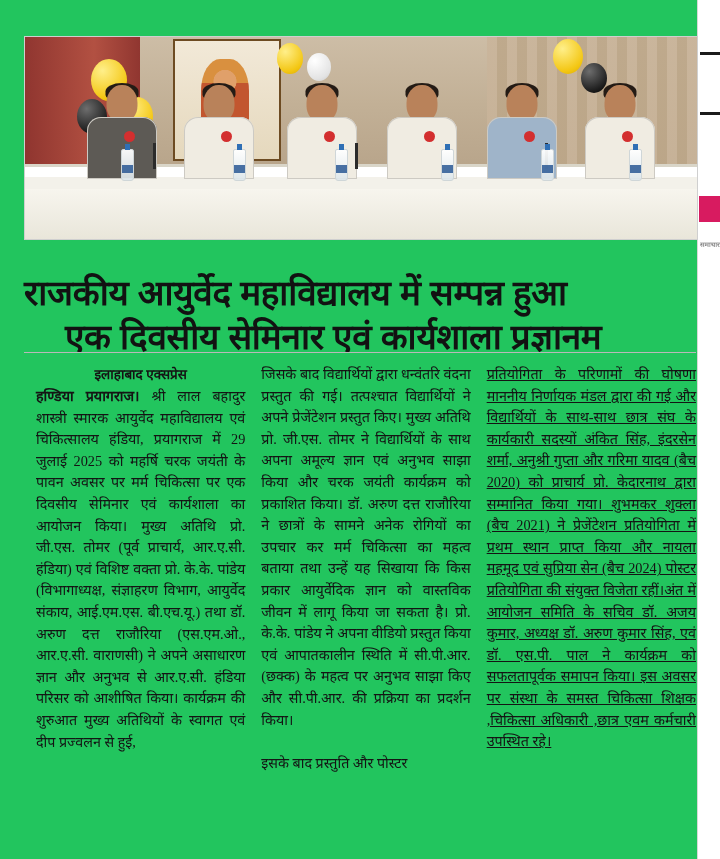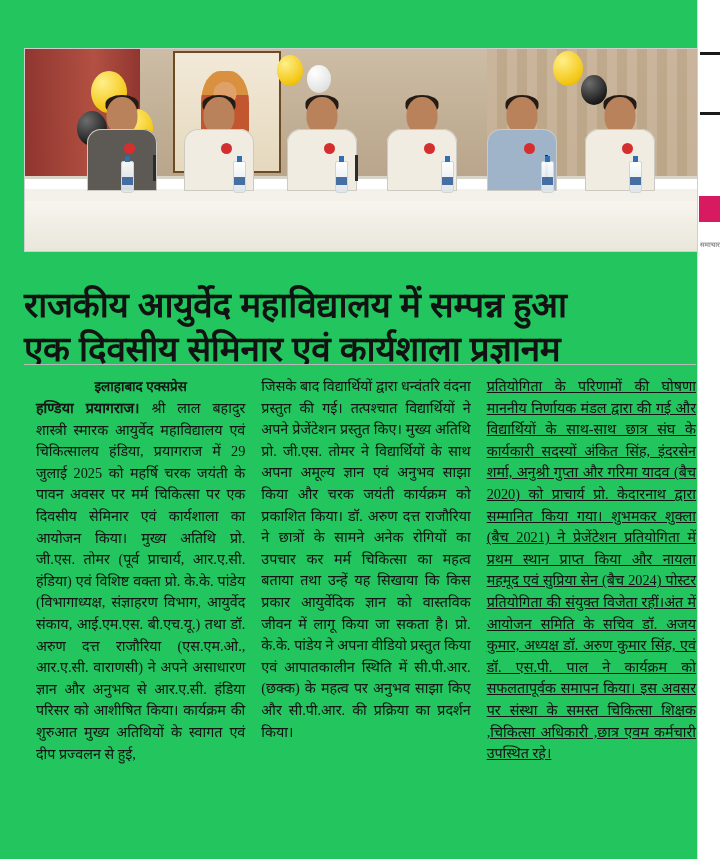--- a/index.html
+++ b/index.html
@@ -60,21 +60,21 @@
     line-height: 10px;
     color: #222;
     word-break: break-all;
     opacity: .75;
   }
 
   
   .content {
     position: absolute;
     left: 24px;
-    top: 16px;
+    top: 4px;
     width: 672px;
     height: 622px;
   }
 
   
   .photo-wrap {
     position: absolute;
     left: 0;
     top: 32px;
     width: 672px;
@@ -220,21 +220,21 @@
     left: 0;
     top: 244px;
     width: 672px;
     font-family: "Liberation Sans", "DejaVu Sans", sans-serif;
     font-weight: 700;
     font-size: 35px;
     line-height: 44px;
     color: #121212;
     letter-spacing: -0.3px;
   }
-  .headline .l2 { display: block; }
+  .headline .l2 { display: block; margin-left: 41px; }
 
   .rule {
     position: absolute;
     left: 0;
     top: 348px;
     width: 672px;
     height: 1px;
     background: #b9b9b9;
   }
 
@@ -368,20 +368,21 @@
 
     <div class="cols">
 
       <div class="col c1">
         <span class="byline">इलाहाबाद एक्सप्रेस</span>
         <p><span class="lead-bold">हण्डिया प्रयागराज।</span> <span>श्री लाल बहादुर शास्त्री स्मारक आयुर्वेद महाविद्यालय एवं चिकित्सालय हंडिया, प्रयागराज में 29 जुलाई 2025 को महर्षि चरक जयंती के पावन अवसर पर मर्म चिकित्सा पर एक दिवसीय सेमिनार एवं कार्यशाला का आयोजन किया। मुख्य अतिथि प्रो. जी.एस. तोमर (पूर्व प्राचार्य, आर.ए.सी. हंडिया) एवं विशिष्ट वक्ता प्रो. के.के. पांडेय (विभागाध्यक्ष, संज्ञाहरण विभाग, आयुर्वेद संकाय, आई.एम.एस. बी.एच.यू.) तथा डॉ. अरुण दत्त राजौरिया (एस.एम.ओ., आर.ए.सी. वाराणसी) ने अपने असाधारण ज्ञान और अनुभव से आर.ए.सी. हंडिया परिसर को आशीषित किया। कार्यक्रम की शुरुआत मुख्य अतिथियों के स्वागत एवं दीप प्रज्वलन से हुई,</span></p>
       </div>
 
       <div class="col c2">
         <p>जिसके बाद विद्यार्थियों द्वारा धन्वंतरि वंदना प्रस्तुत की गई। तत्पश्चात विद्यार्थियों ने अपने प्रेजेंटेशन प्रस्तुत किए। मुख्य अतिथि प्रो. जी.एस. तोमर ने विद्यार्थियों के साथ अपना अमूल्य ज्ञान एवं अनुभव साझा किया और चरक जयंती कार्यक्रम को प्रकाशित किया। डॉ. अरुण दत्त राजौरिया ने छात्रों के सामने अनेक रोगियों का उपचार कर मर्म चिकित्सा का महत्व बताया तथा उन्हें यह सिखाया कि किस प्रकार आयुर्वेदिक ज्ञान को वास्तविक जीवन में लागू किया जा सकता है। प्रो. के.के. पांडेय ने अपना वीडियो प्रस्तुत किया एवं आपातकालीन स्थिति में सी.पी.आर. (छक्क) के महत्व पर अनुभव साझा किए और सी.पी.आर. की प्रक्रिया का प्रदर्शन किया।</p>
+        <p style="margin-top:21.6px;">इसके बाद प्रस्तुति और पोस्टर</p>
       </div>
 
       <div class="col c3">
         <p>प्रतियोगिता के परिणामों की घोषणा माननीय निर्णायक मंडल द्वारा की गई और विद्यार्थियों के साथ-साथ छात्र संघ के कार्यकारी सदस्यों अंकित सिंह, इंदरसेन शर्मा, अनुश्री गुप्ता और गरिमा यादव (बैच 2020) को प्राचार्य प्रो. केदारनाथ द्वारा सम्मानित किया गया। शुभमकर शुक्ला (बैच 2021) ने प्रेजेंटेशन प्रतियोगिता में प्रथम स्थान प्राप्त किया और नायला महमूद एवं सुप्रिया सेन (बैच 2024) पोस्टर प्रतियोगिता की संयुक्त विजेता रहीं।अंत में आयोजन समिति के सचिव डॉ. अजय कुमार, अध्यक्ष डॉ. अरुण कुमार सिंह, एवं डॉ. एस.पी. पाल ने कार्यक्रम को सफलतापूर्वक समापन किया। इस अवसर पर संस्था के समस्त चिकित्सा शिक्षक ,चिकित्सा अधिकारी ,छात्र एवम कर्मचारी उपस्थित रहे।</p>
       </div>
 
     </div>
   </div>
 </div>
 

